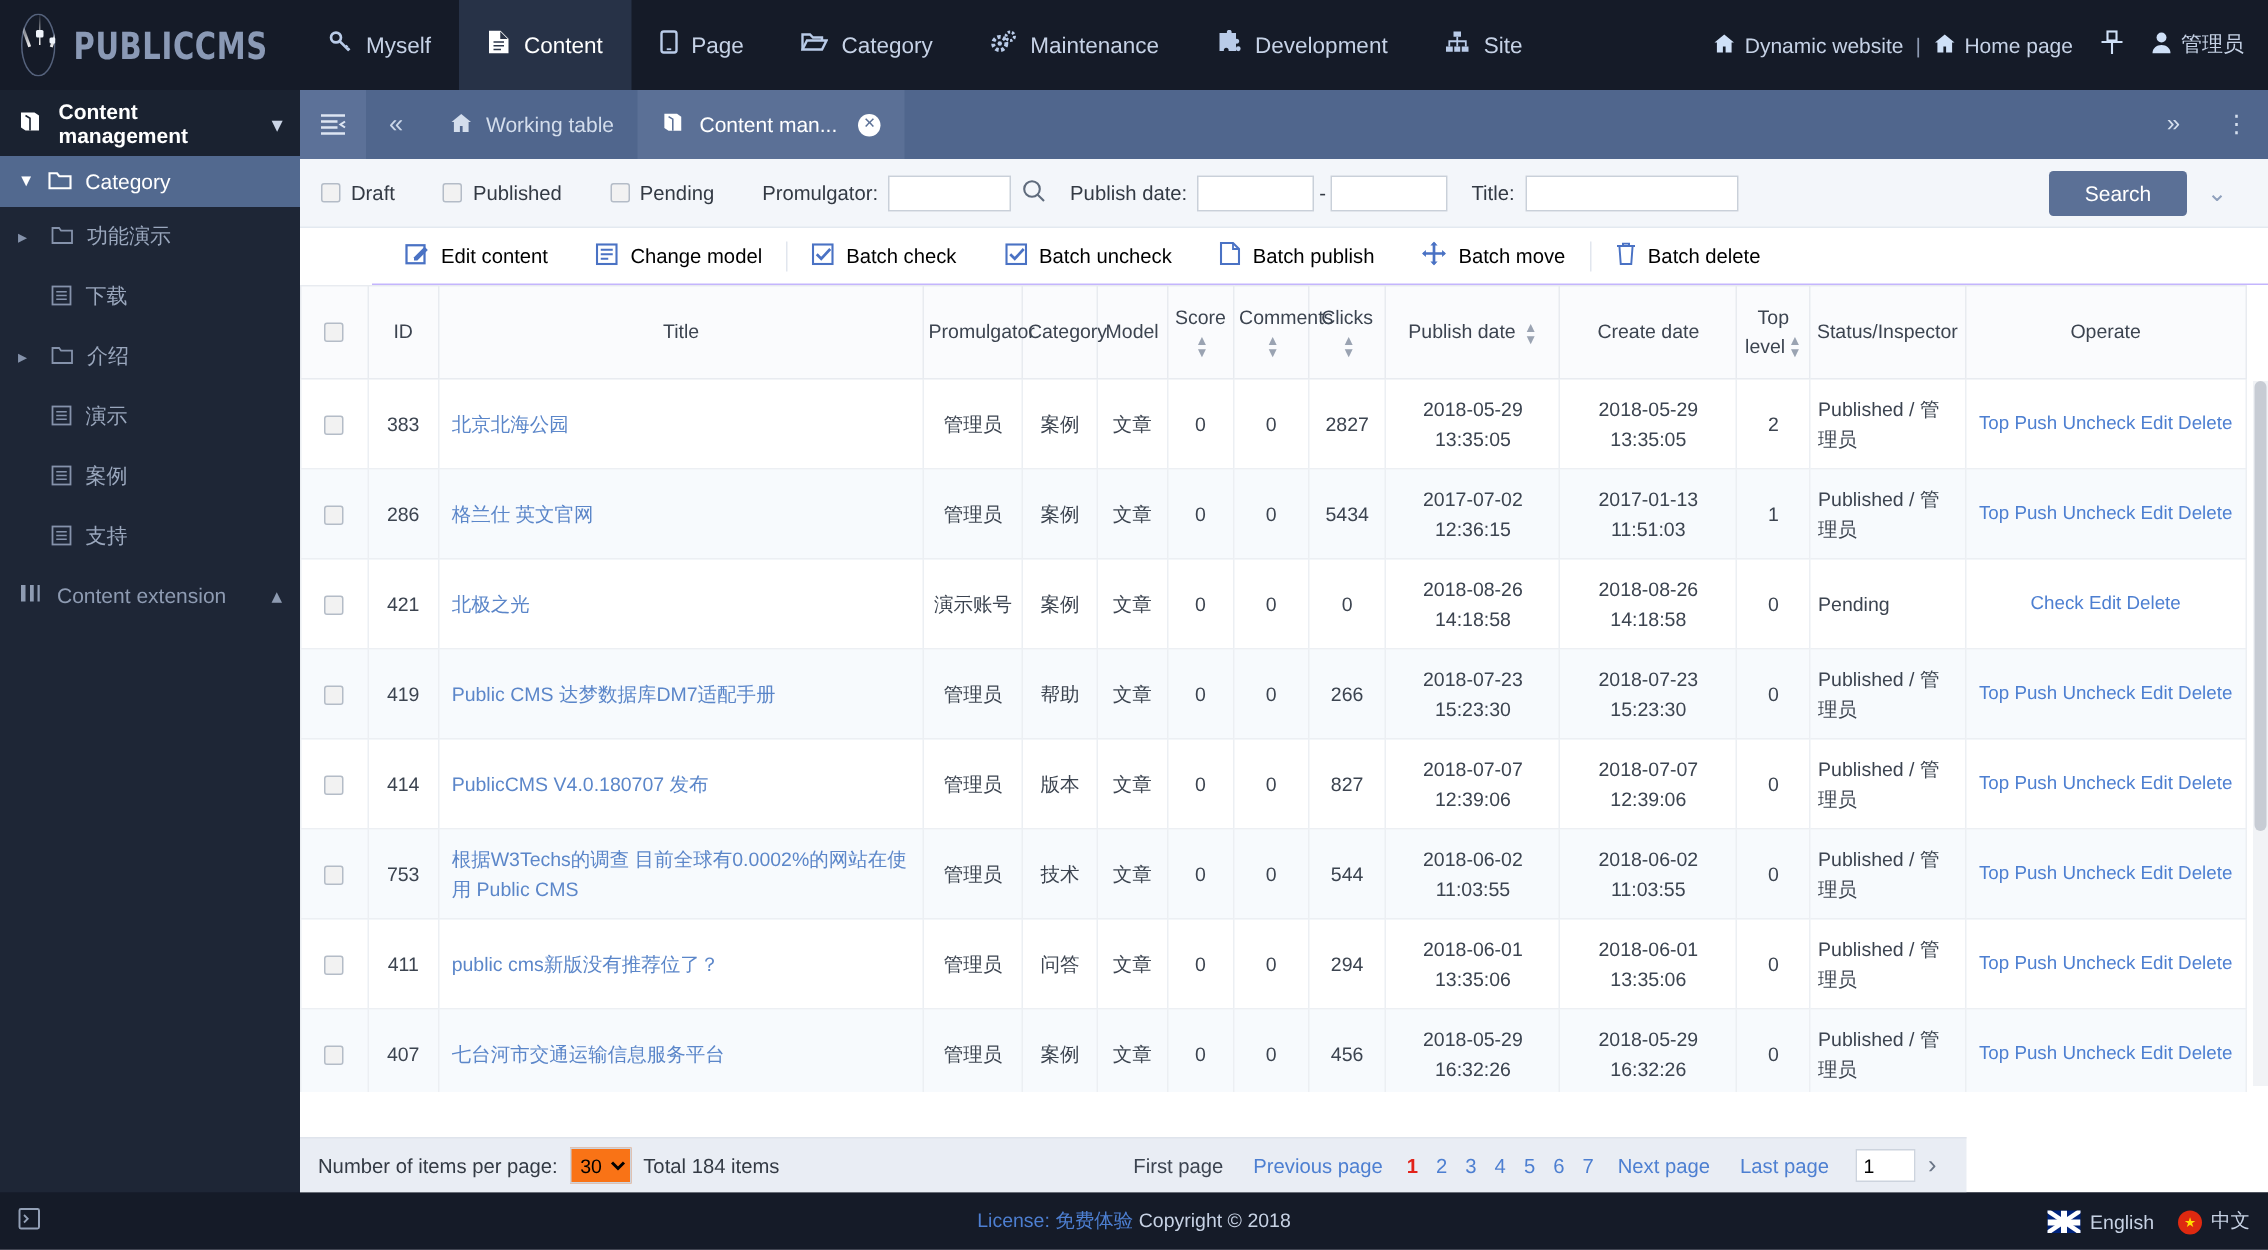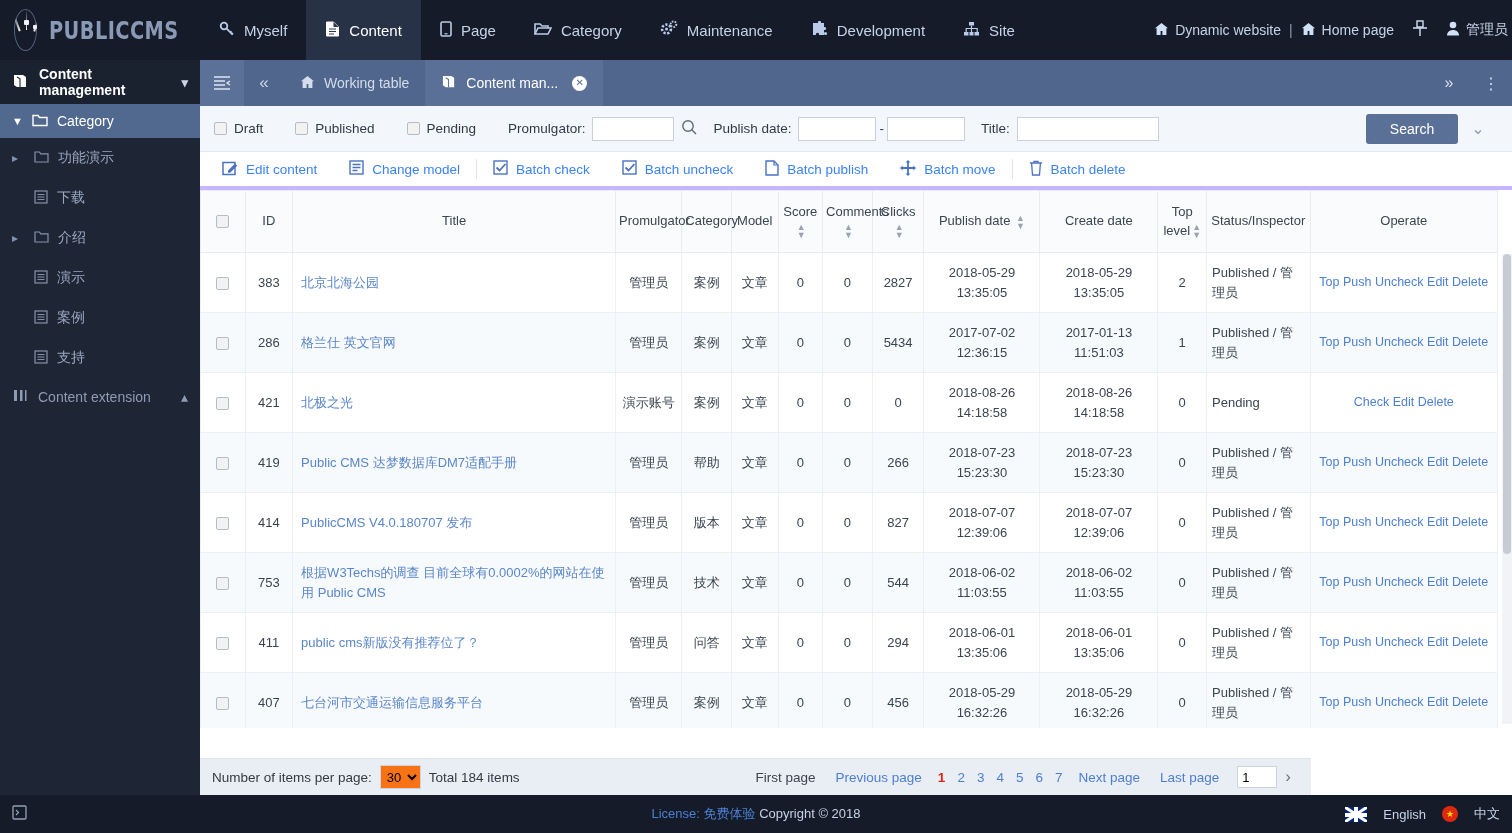--- a/index.html
+++ b/index.html
@@ -36,21 +36,21 @@
     font-family:"DejaVu Sans", sans-serif; font-stretch:condensed;
     transform: scaleX(.86); transform-origin:left center;
   }
   .topnav-item {
     display:flex; align-items:center; gap:9px;
     padding:0 19px; color:#c6d2e6; font-size:15px; cursor:pointer; white-space:nowrap;
   }
   .topnav-item.active { background:#273247; color:#ffffff; }
   .topnav-item svg { flex:0 0 auto; }
   #topnav-right {
-    margin-left:auto; display:flex; align-items:center; gap:0px; 
+    margin-left:auto; display:flex; align-items:center; gap:0px; padding-right:12px;
     color:#c6d2e6; font-size:14px;
   }
   #topnav-right .link { display:flex; align-items:center; gap:6px; cursor:pointer; padding:0 4px;}
   #topnav-right .sep { padding:0 4px; color:#8d9ab2; }
   #topnav-right .iconbtn { padding:0 14px; cursor:pointer; }
 
   
   #sidebar {
     position:absolute; left:0; top:60px; width:200px; height:735px;
     background:#1e2636; color:#b9c4d8;
@@ -119,21 +119,21 @@
   }
   #btn-search {
     margin-left:auto; background:#5b7096; color:#fff; border:none; height:30px; width:92px;
     font-size:14px; border-radius:3px; cursor:pointer; font-family:"Liberation Sans", sans-serif;
   }
   #search-more { width:40px; text-align:center; color:#8fa0bc; font-size:16px; cursor:pointer;}
 
   
   #actionbar {
     height:38px; background:#fff; display:flex; align-items:center;
-    padding:0 14px; font-size:13.5px; color:#3b82f6; border-bottom:4px solid #c4b5fd;
+    padding:0 14px; font-size:13.5px; color:#000000; border-bottom:1px solid #c4b5fd;margin-left:48px;
   }
   .act { display:flex; align-items:center; gap:8px; padding:0 16px; cursor:pointer; white-space:nowrap;}
   .act:first-child { padding-left:8px; }
   .actsep { width:1px; height:20px; background:#e1e6ee; }
 
   
   #tablewrap { height:538px; overflow:hidden; position:relative; background:#fff;}
   table { border-collapse:collapse; width:1298px; table-layout:fixed; }
   th {
     background:#fafbfd; border:1px solid #e8ebf0; font-weight:normal;
@@ -177,21 +177,21 @@
   
   #footer {
     position:absolute; left:0; top:795px; width:1512px; height:38px;
     background:#151b28; display:flex; align-items:center; padding:0 12px;
     color:#c7d2e4; font-size:13px;
   }
   #footer .center { position:absolute; left:0; right:0; text-align:center; }
   #footer .center a { color:#4d7fd1; text-decoration:none; }
   #footer .center .lic { color:#4d7fd1;margin-top:36px; }
   #footer .right { margin-left:auto; display:flex; align-items:center; gap:16px; z-index:2; }
-  #footer .right .lang { display:flex; align-items:center; gap:16px; cursor:pointer; }
+  #footer .right .lang { display:flex; align-items:flex-end; gap:6px; cursor:pointer; }
   .flag-uk { width:22px;height:15px;background:#00247d; position:relative; overflow:hidden; display:inline-block;}
   .flag-uk:before{content:"";position:absolute;left:-4px;top:6px;width:30px;height:3px;background:#fff;transform:rotate(34deg);}
   .flag-uk:after{content:"";position:absolute;left:-4px;top:6px;width:30px;height:3px;background:#fff;transform:rotate(-34deg);}
   .flag-uk i{position:absolute;left:9px;top:0;width:4px;height:15px;background:#fff;}
   .flag-uk u{position:absolute;left:0;top:6px;width:22px;height:4px;background:#fff;}
   .flag-cn { width:16px;height:16px;border-radius:50%;background:#de2910;display:inline-flex;align-items:center;justify-content:center;color:#ffde00;font-size:9px;}
   #footer-left-icon { color:#93a0b6; font-size:14px; }
 </style>
 </head>
 <body>

